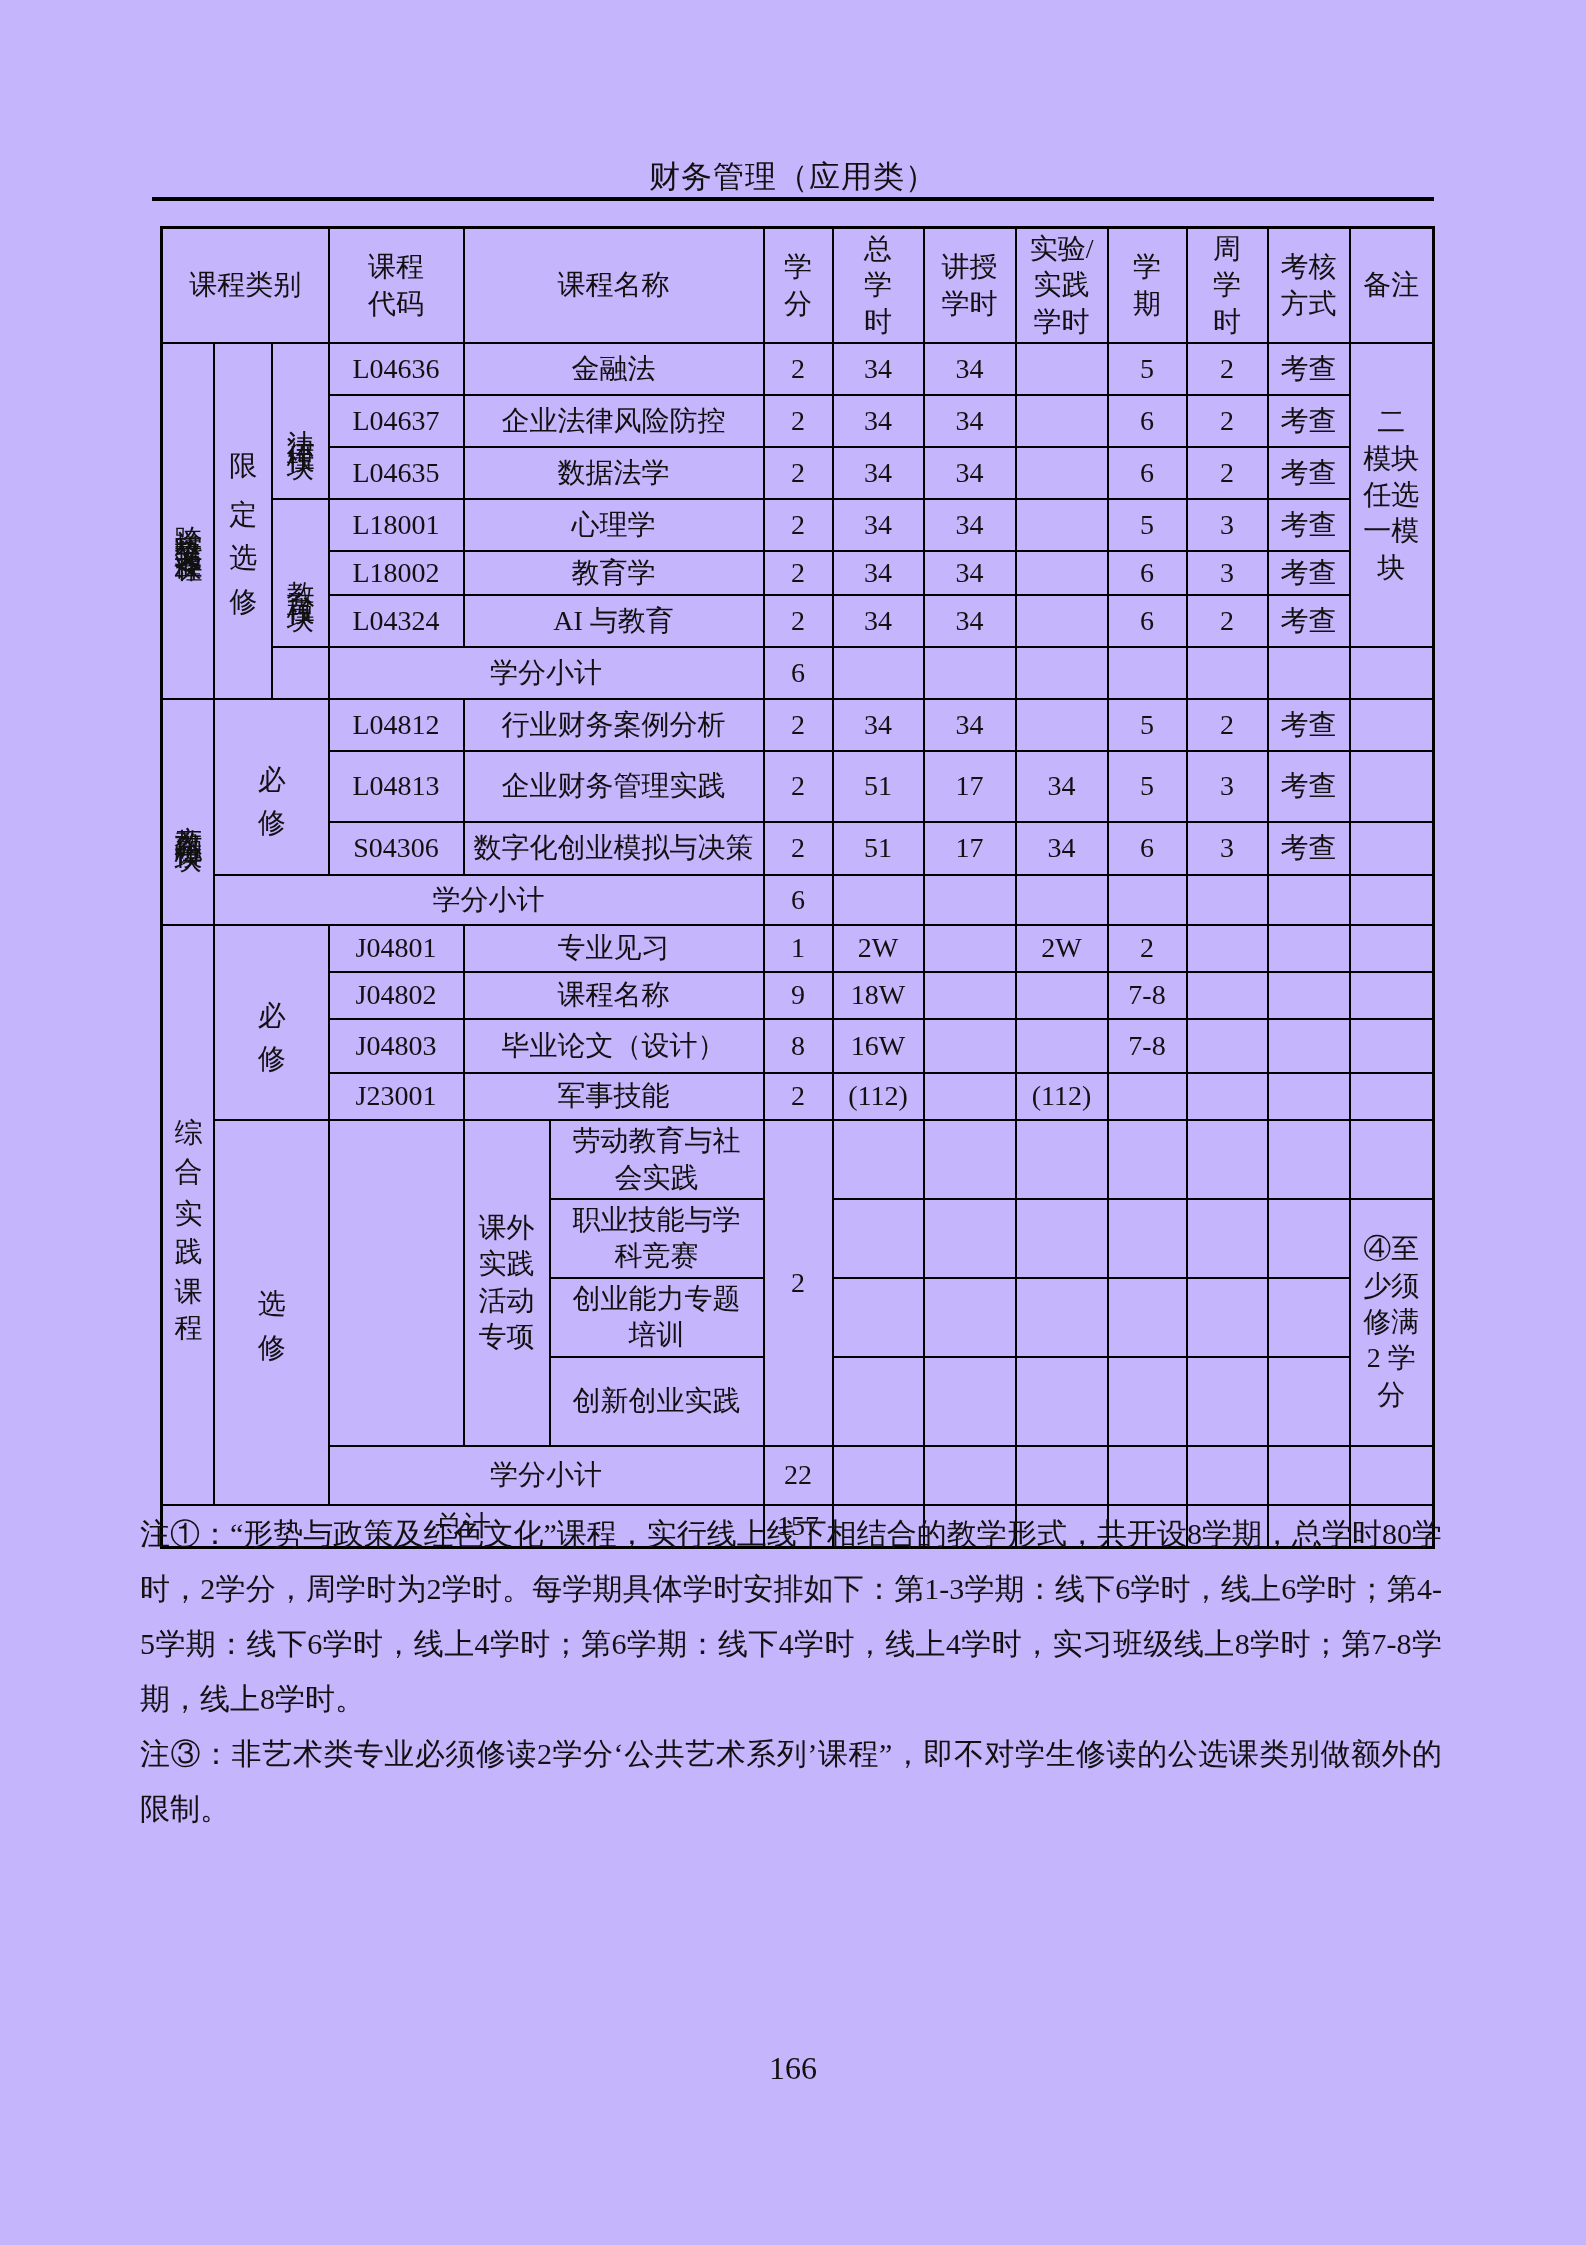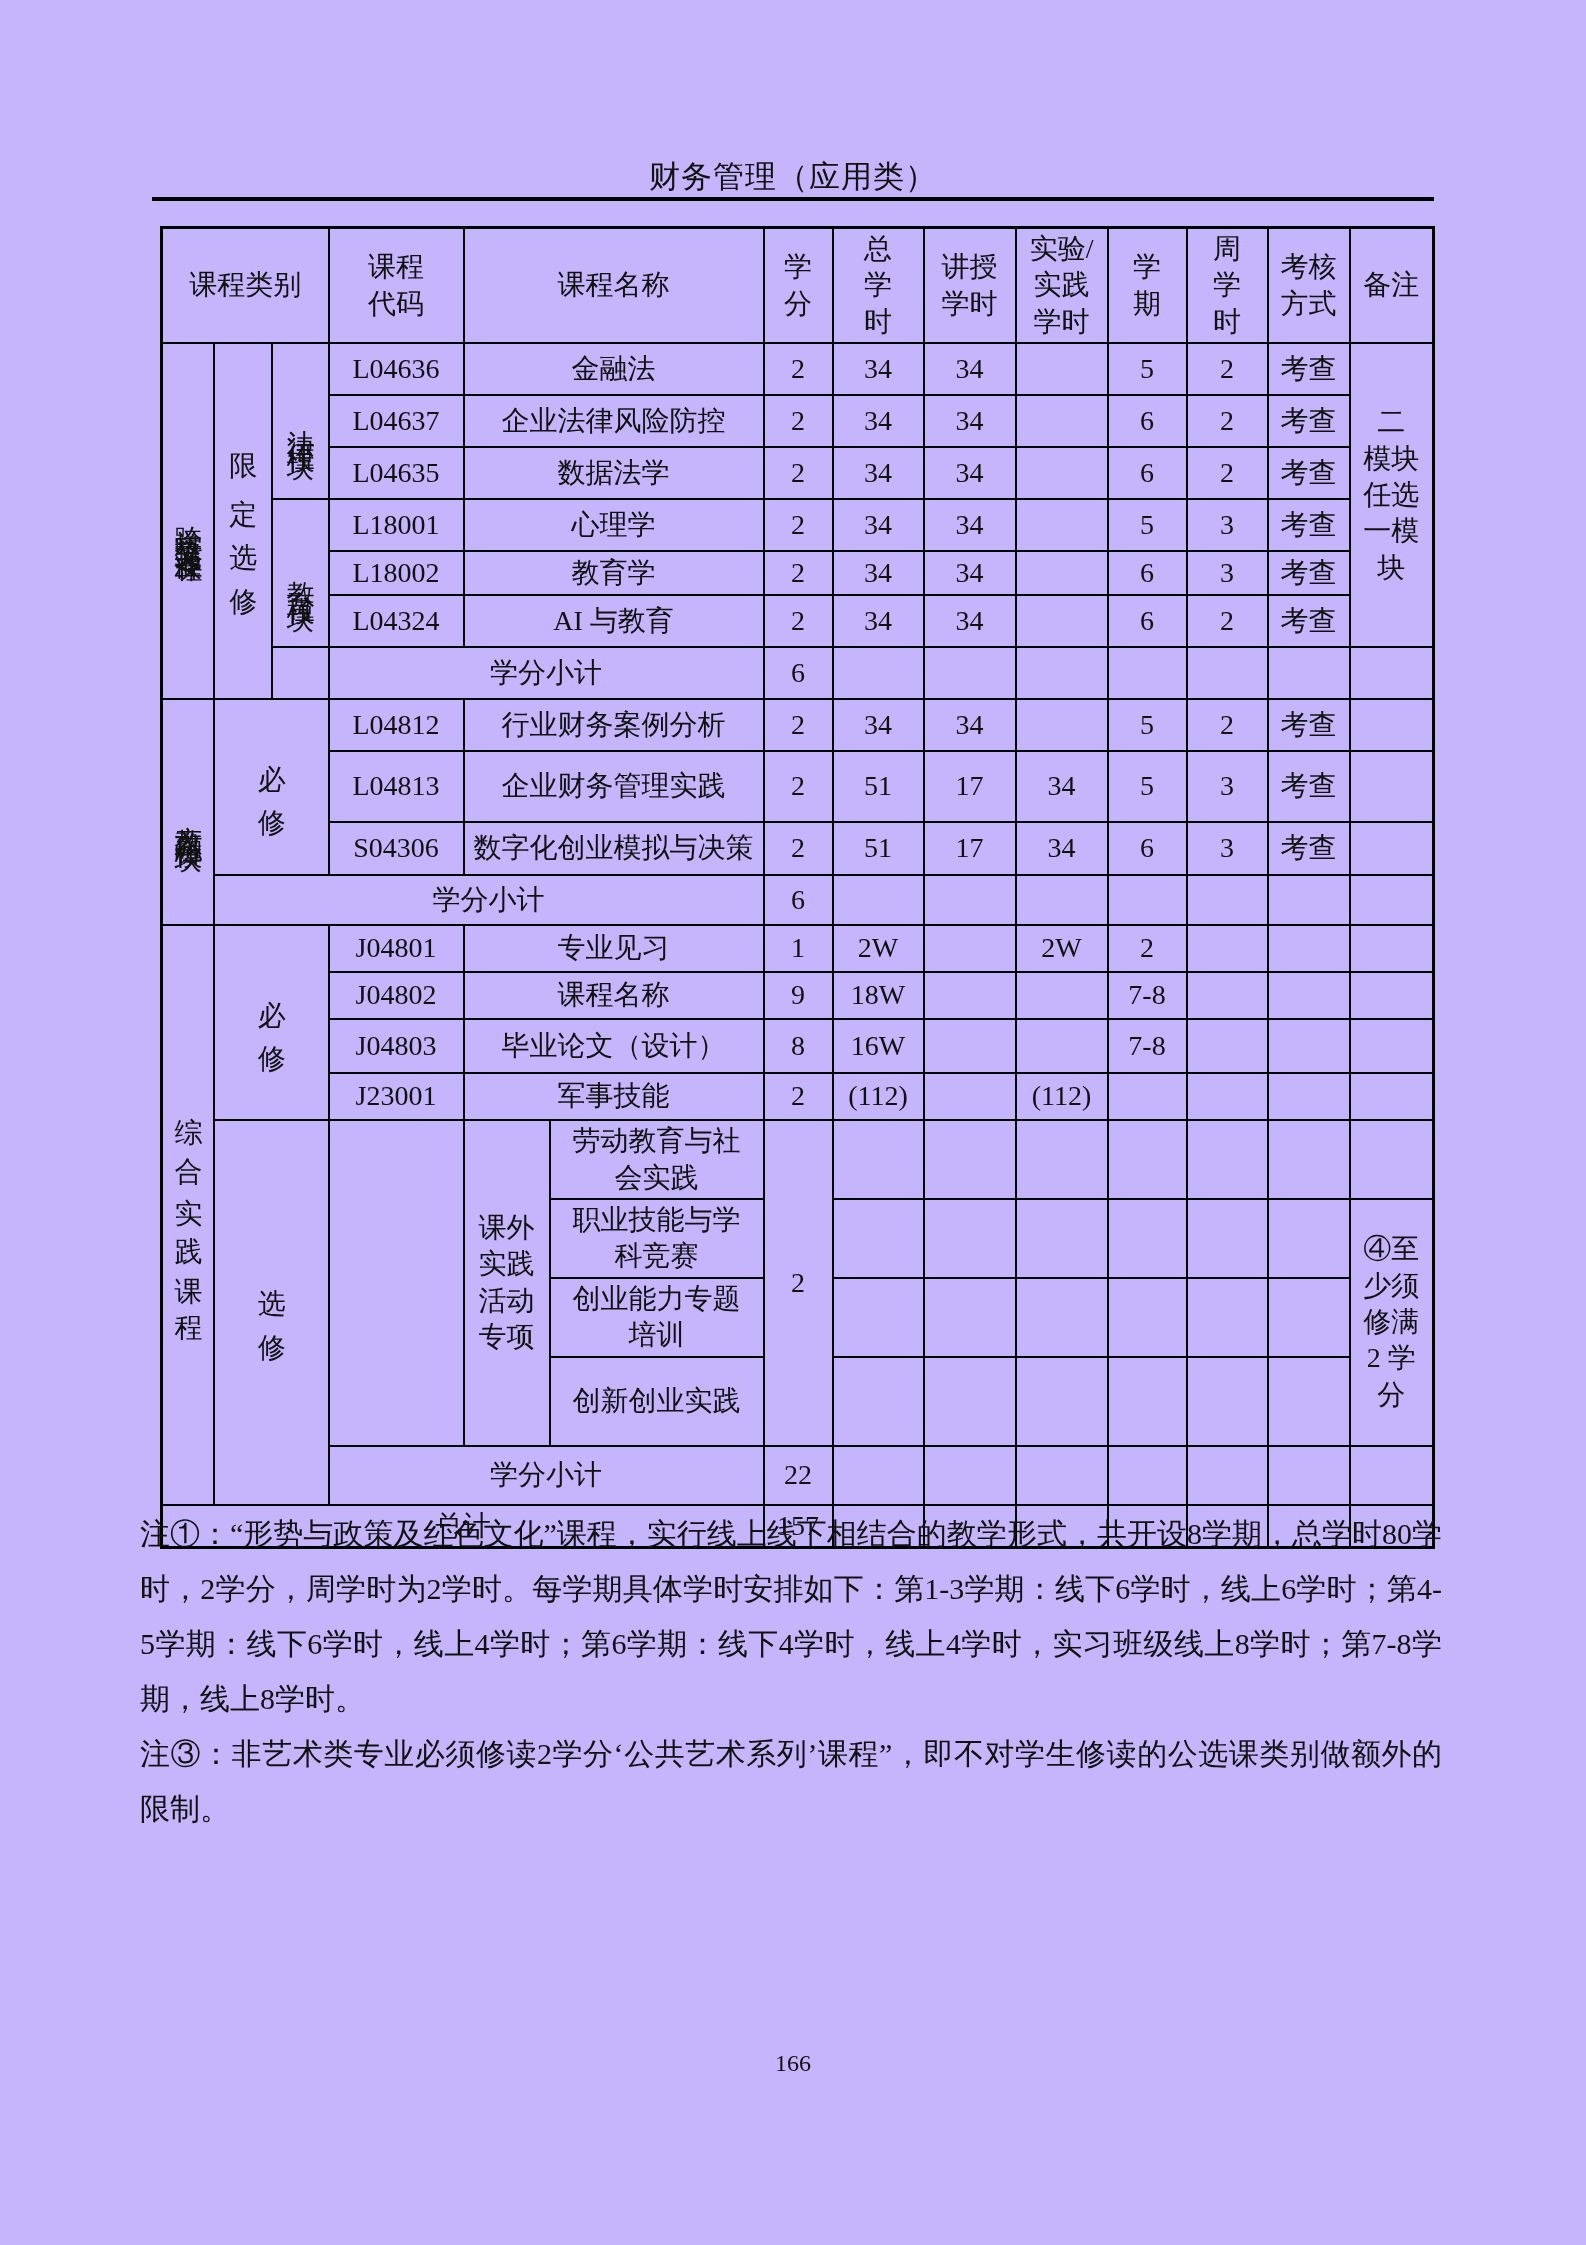--- a/index.html
+++ b/index.html
@@ -17,21 +17,21 @@
   .vtx{writing-mode:vertical-rl;text-orientation:upright;display:inline-block;
        vertical-align:middle;}
   .sp4{letter-spacing:4px;}
   .sp8{letter-spacing:8px;}
   .sp36{letter-spacing:40px;}
   .sp45{letter-spacing:45px;}
   .rmk{line-height:1.62;}
   #notes{position:absolute;top:1506px;left:140px;width:1302px;
          font-size:30px;line-height:55px;text-align:justify;}
   #notes p{margin:0;}
-  #page-num{position:absolute;top:2050px;left:0;width:1586px;text-align:center;font-size:24px;}
+  #page-num{position:absolute;top:2050px;left:0;width:1586px;text-align:center;font-size:32px;}
 </style>
 </head>
 <body>
 
 <div id="page">
 
   <div id="doc-title">财务管理（应用类）</div>
   <div id="title-rule"></div>
 
   <table class="sched">

